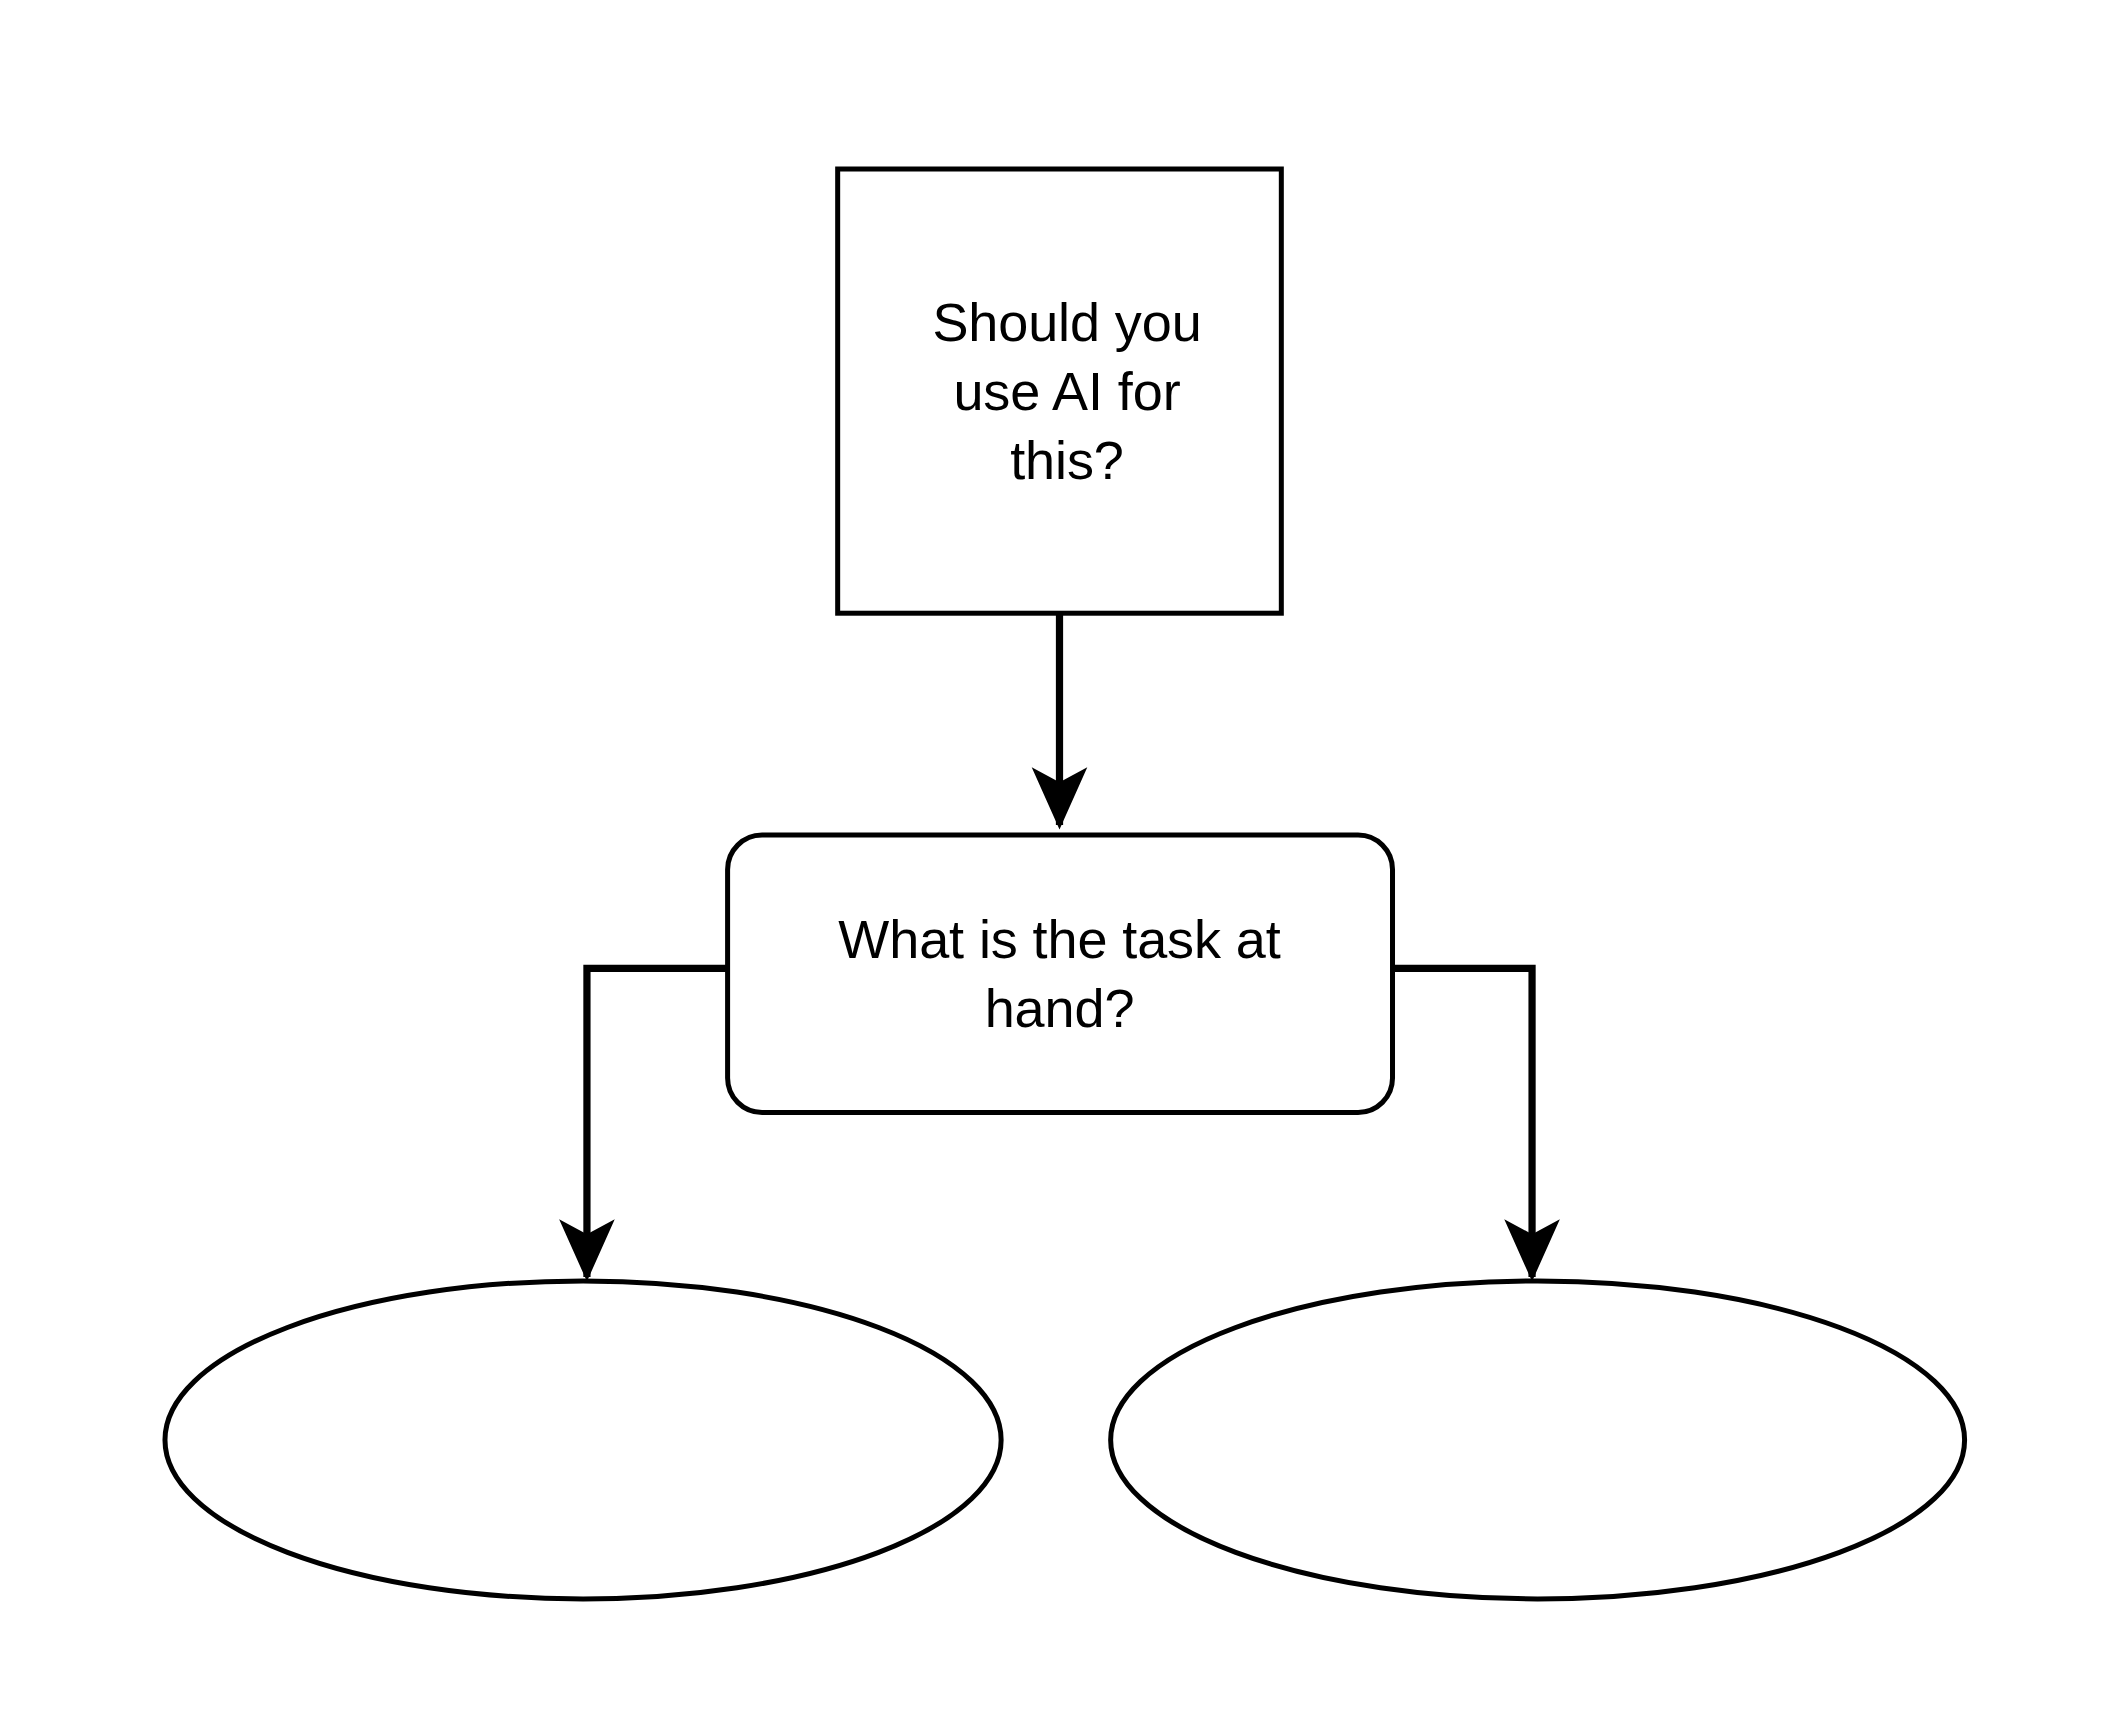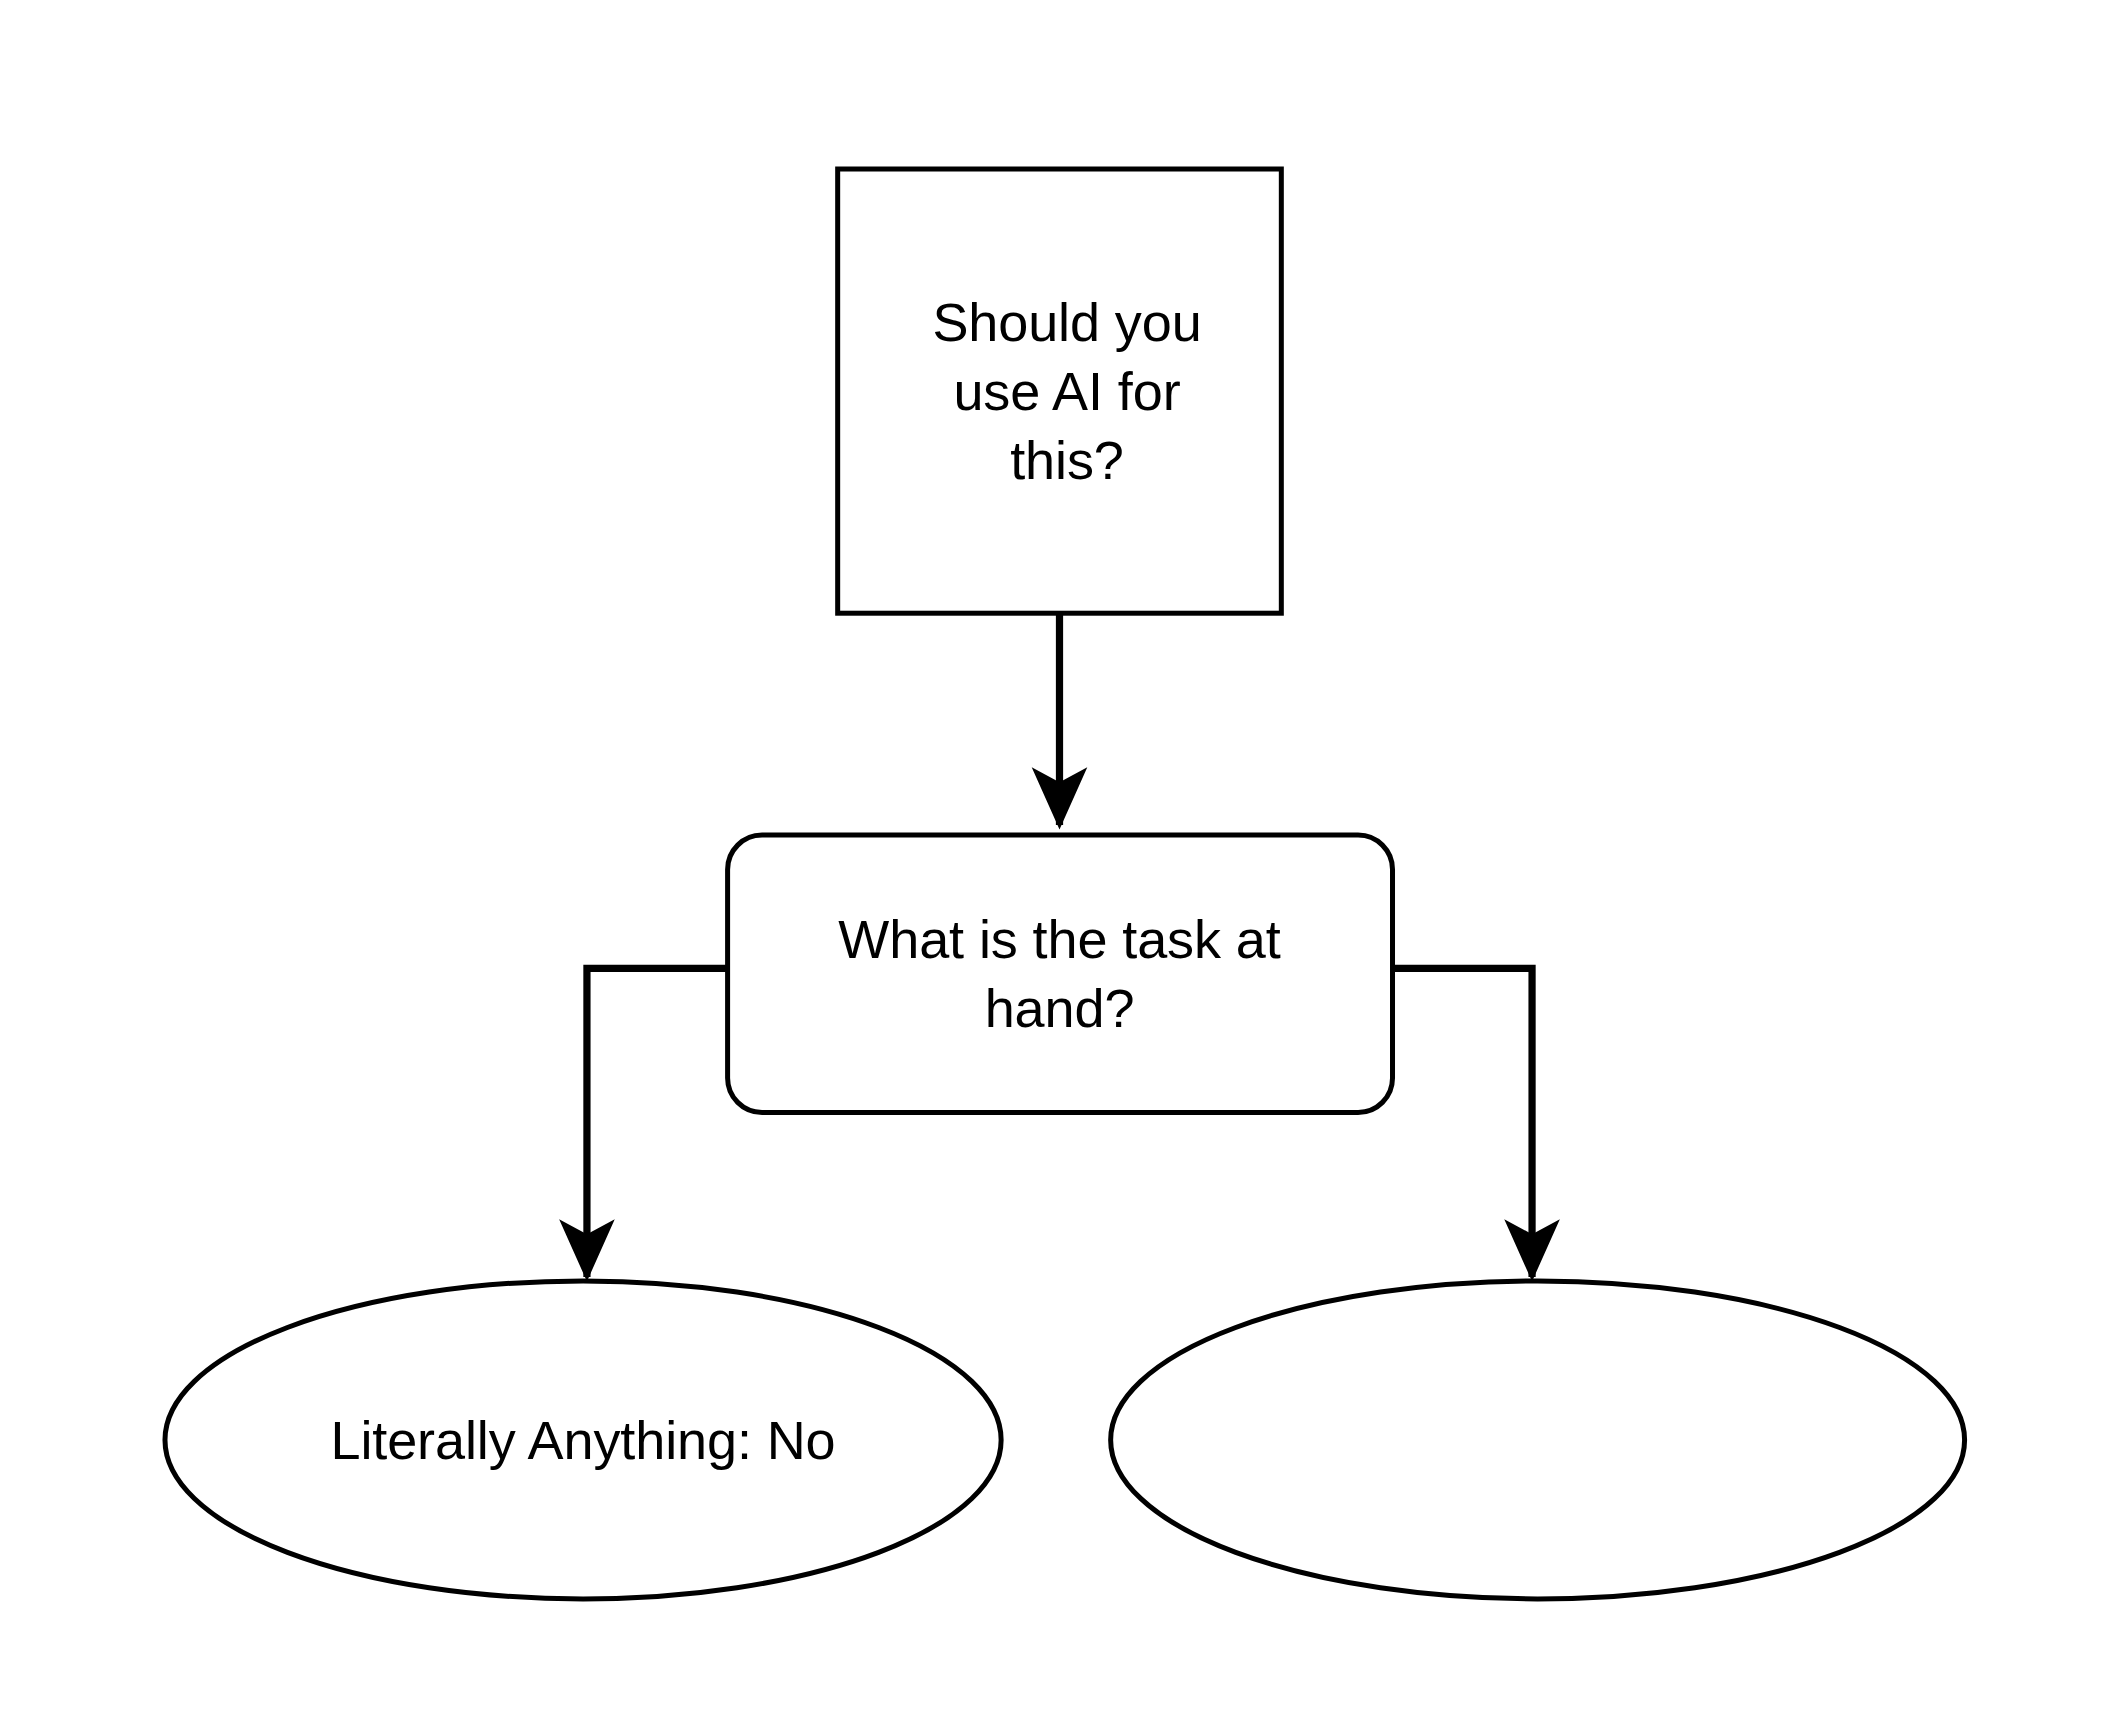--- a/index.html
+++ b/index.html
@@ -111,17 +111,16 @@
     <ellipse class="node-shape" cx="2765" cy="2590" rx="768" ry="286" stroke="#000000" stroke-width="9"></ellipse>
   </svg>
 
   <div class="node-label label-decision-root">Should you
 use AI for
 this?</div>
 
   <div class="node-label label-decision-task">What is the task at
 hand?</div>
 
-  <div class="node-label label-outcome-left">Literally Anything: No</div>
 
 
 </div>
 
 
 </body></html>

